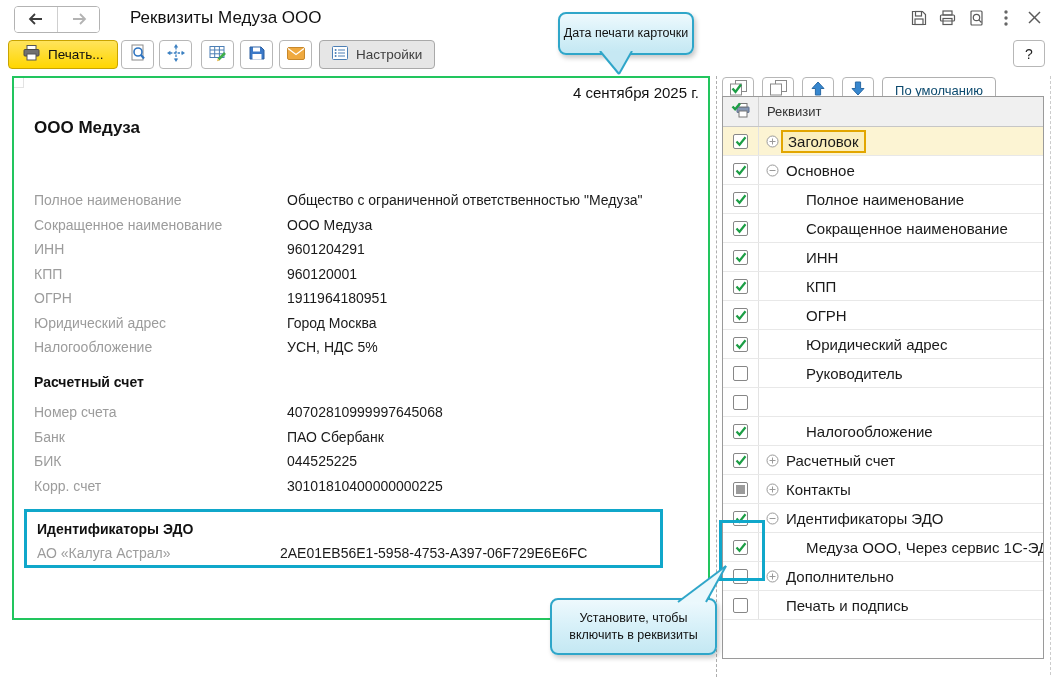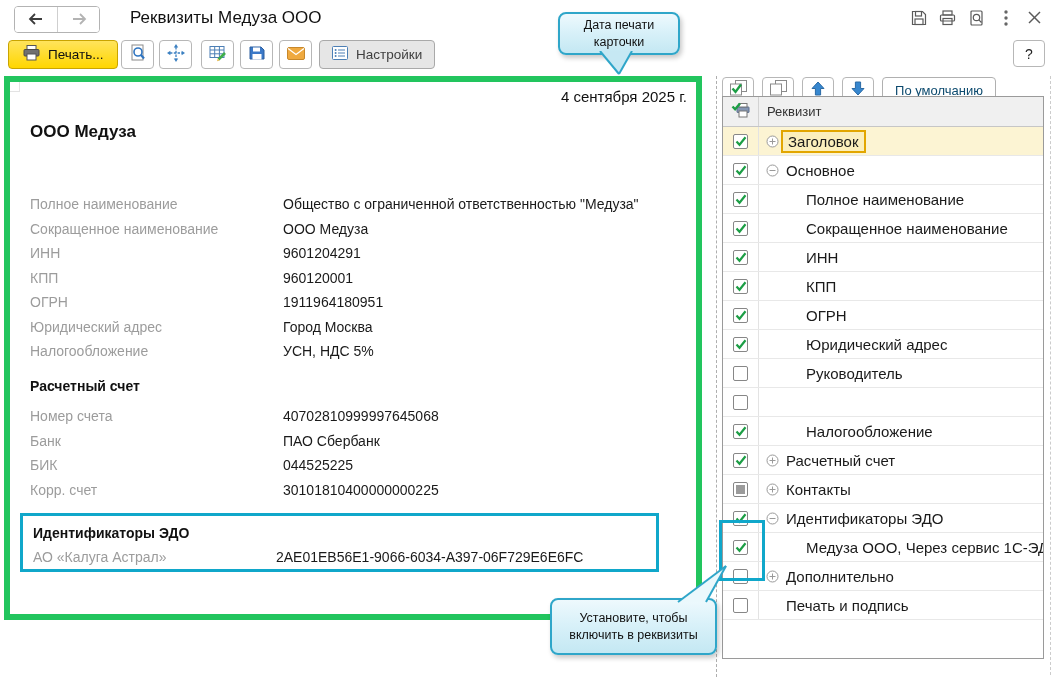--- a/index.html
+++ b/index.html
@@ -19,21 +19,21 @@
   .btn-print{position:absolute;left:8px;top:40px;height:29px;display:flex;align-items:center;gap:8px;padding:0 14px;
     background:linear-gradient(#ffe45c,#ffd600);border:1px solid #c9a400;border-radius:4px;font-size:13.5px;color:#111;cursor:pointer}
   .tb-btn{position:absolute;top:40px;width:33px;height:29px;background:#fff;border:1px solid #b7b7b7;border-radius:4px;
     display:flex;align-items:center;justify-content:center;cursor:pointer}
   .btn-settings{position:absolute;left:319px;top:40px;height:29px;display:flex;align-items:center;gap:8px;padding:0 12px;
     background:#e6e6e6;border:1px solid #a9a9a9;border-radius:4px;font-size:13.5px;color:#404040;cursor:pointer}
   .btn-help{position:absolute;right:14px;top:40px;width:32px;height:27px;background:#fff;border:1px solid #b7b7b7;border-radius:4px;
     display:flex;align-items:center;justify-content:center;font-size:14px;color:#222;cursor:pointer}
 
   
-  .doc{position:absolute;left:4px;top:76px;width:698px;height:544px;border:6px solid #22c55e;background:#fff;font-size:14px}
+  .doc{position:absolute;left:12px;top:76px;width:698px;height:544px;border:2px solid #22c55e;background:#fff;font-size:14px}
   .doc-corner{position:absolute;left:0;top:0;width:10px;height:10px;border-right:1px solid #e3e3e3;border-bottom:1px solid #e3e3e3}
   .doc-date{position:absolute;top:6px;right:9px;font-size:15px;color:#111}
   .doc-company{position:absolute;top:40px;left:20px;font-size:17px;font-weight:bold;color:#111}
   .doc-fields{position:absolute;left:20px;width:665px}
   .f-main{top:110px}
   .f-bank{top:322px}
   .doc-row{display:flex;height:24.5px;align-items:center}
   .doc-label{width:253px;color:#9c9c9c;flex:none}
   .doc-value{color:#1a1a1a;white-space:nowrap}
   .bank-title{position:absolute;left:20px;top:296px;font-weight:bold;color:#111}
@@ -67,21 +67,21 @@
   .sp40{width:40px;flex:none}
 
   
   .hl-cells{position:absolute;left:719px;top:520px;width:46px;height:61px;border:3px solid #10a7ca;pointer-events:none}
 
   
   .callout{position:absolute;border:2px solid #2fa6c9;border-radius:8px;
     background:linear-gradient(180deg,#eef9fd 0%,#d9f1f9 45%,#c4e8f3 100%);
     box-shadow:2px 3px 5px rgba(0,0,0,.22);display:flex;align-items:center;justify-content:center;
     text-align:center;font-size:12.5px;line-height:1.35;color:#111;z-index:5}
-  .co-top{left:558px;top:12px;width:122px;height:43px}
+  .co-top{left:558px;top:12px;width:136px;height:43px}
   .co-bottom{left:550px;top:598px;width:167px;height:57px}
   .tail{position:absolute;z-index:6;pointer-events:none}
 </style>
 </head>
 <body>
 
 <div id="app">
 
   <div class="navgroup">
     <div class="navbtn">
@@ -273,21 +273,21 @@
         <div class="doc-row">
           <span class="doc-label">Корр. счет</span>
           <span class="doc-value">30101810400000000225</span>
         </div>
       </div>
     <div class="edo-box">
       <div class="edo-title">Идентификаторы ЭДО</div>
       <div>
           <div class="doc-row">
             <span class="doc-label">АО «Калуга Астрал»</span>
-            <span class="doc-value">2AE01EB56E1-9066-6034-A397-06F729E6E6FC</span>
+            <span class="doc-value">2AE01EB56E1-5958-4753-A397-06F729E6E6FC</span>
           </div>
         </div>
     </div>
   </div>
 
   <div class="split-main"></div>
   <div class="split-right"></div>
 
   <div class="rp-btn" style="left:722px">
     <span>

